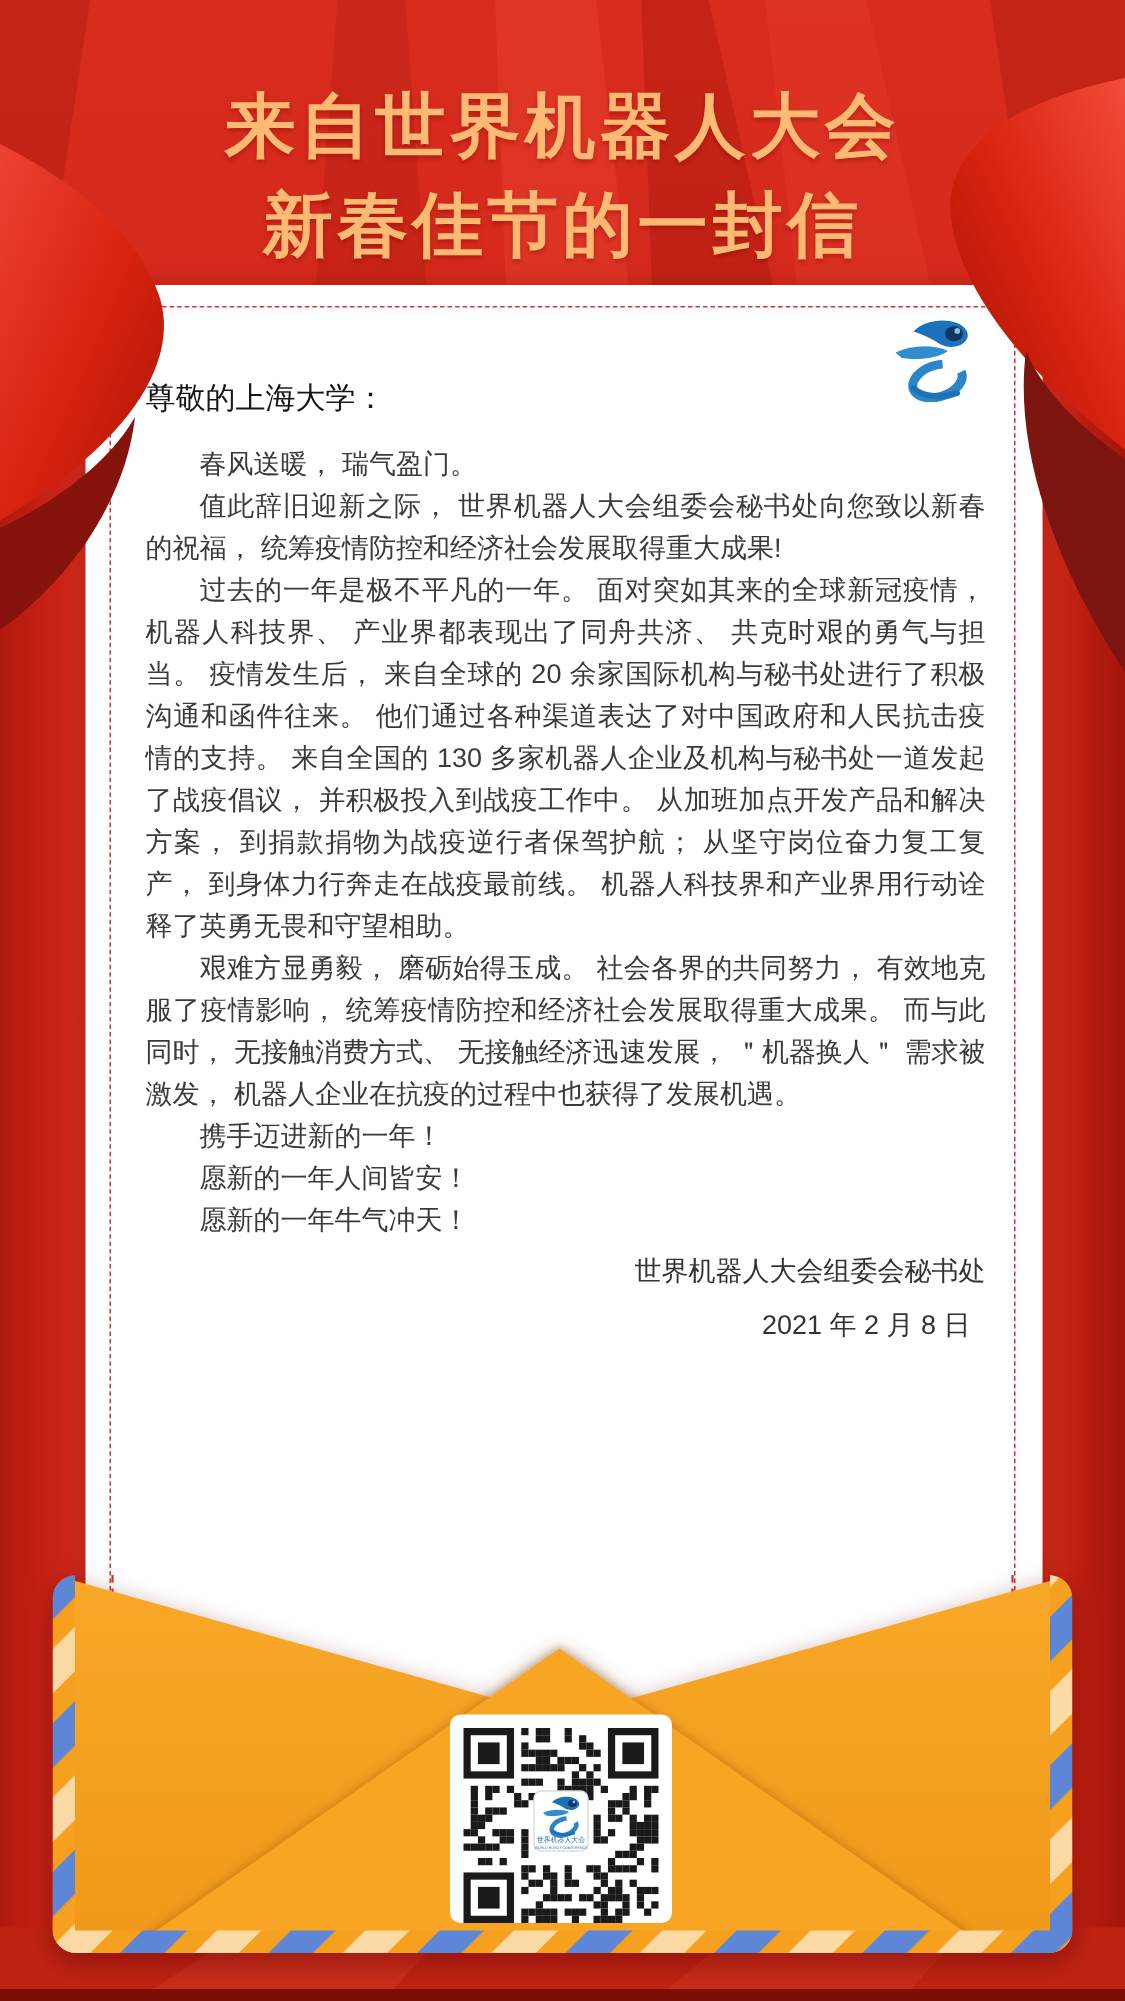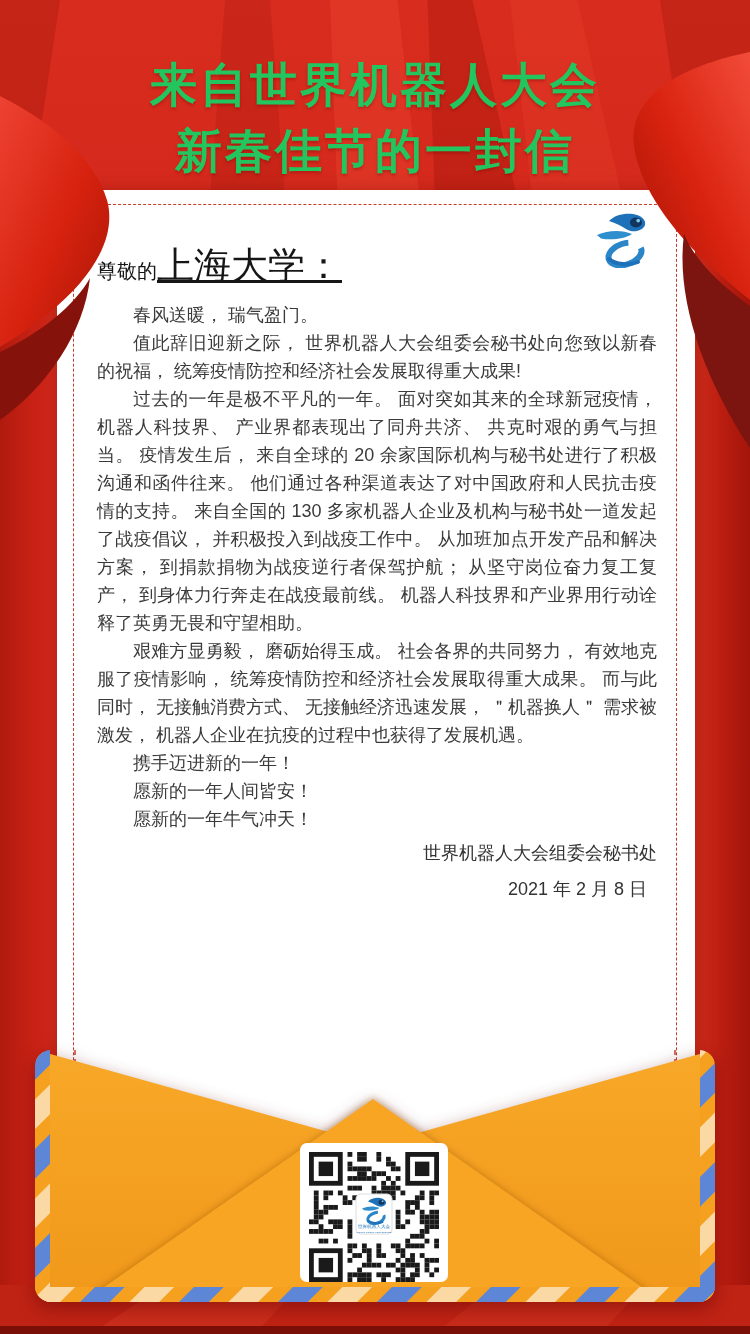--- a/index.html
+++ b/index.html
@@ -14,35 +14,35 @@
   .f2{background:#9c1207;opacity:.22;clip-path:polygon(30% 0,36% 0,38% 100%,28% 100%);}
   .f3{background:#ff5b45;opacity:.22;clip-path:polygon(44% 0,53% 0,56% 100%,45% 100%);}
   .f4{background:#ff5b45;opacity:.15;clip-path:polygon(68% 0,77% 0,83% 100%,71% 100%);}
   .f5{background:#8d0f05;opacity:.25;clip-path:polygon(88% 0,100% 0,100% 100%,92% 100%);}
   .f6{background:#8d0f05;opacity:.25;clip-path:polygon(0 0,8% 0,4% 100%,0 100%);}
   .gutter{position:absolute;top:185px;height:1110px;width:60px;}
   .gutter.left{left:0;background:linear-gradient(90deg,#b01a0d,#cd2417 70%,#d7301f);}
   .gutter.right{right:0;background:linear-gradient(90deg,#d7301f,#b91d10 55%,#a3150a);}
   
   .title{position:absolute;left:0;top:52px;width:750px;text-align:center;z-index:2;
-         color:#22c55e;font-family:"Liberation Serif",serif;font-weight:bold;
+         color:#fdba74;font-family:"Liberation Serif",serif;font-weight:bold;
          font-size:47px;line-height:66px;letter-spacing:3px;
          text-shadow:0 2px 3px rgba(120,0,0,.35);}
   
   .paper{position:absolute;left:57px;top:190px;width:638px;height:970px;z-index:3;
          background:radial-gradient(130% 110% at 50% 42%,#ffffff 55%,#efefef 100%);
          box-shadow:0 3px 16px rgba(90,0,0,.35);}
   .dashed{position:absolute;left:16px;top:14px;right:18px;bottom:-40px;
           border:1.5px dashed #c43b2c;border-bottom:none;}
   .letterhead-logo{position:absolute;left:538px;top:22px;width:52px;height:56px;}
   .letter-content{position:absolute;left:40px;right:38px;top:56px;color:#3a3a3a;
                   font-size:18px;line-height:28px;text-align:justify;}
   .salutation{margin-bottom:9px;line-height:40px;color:#161616;text-align:left;}
   .salutation .pre{font-size:20px;font-weight:normal;}
-  .salutation .who{font-size:37px;text-decoration:underline;}
+  .salutation .who{font-size:20px;}
   .letter-content p{margin:0;text-indent:2em;}
   .wish{text-align:left;}
   .sign-block{margin-top:6px;text-align:right;color:#333;}
   .sign-block .date{margin-right:10px;line-height:28px;margin-top:8px;}
   .sign-block .sig{line-height:28px;}
   
   .drapes{position:absolute;left:0;top:0;z-index:4;pointer-events:none;}
   
   .band{position:absolute;left:0;top:1285px;width:750px;height:49px;background:#bf2314;z-index:5;}
   .band .bl{position:absolute;inset:0;background:#e4452d;}

